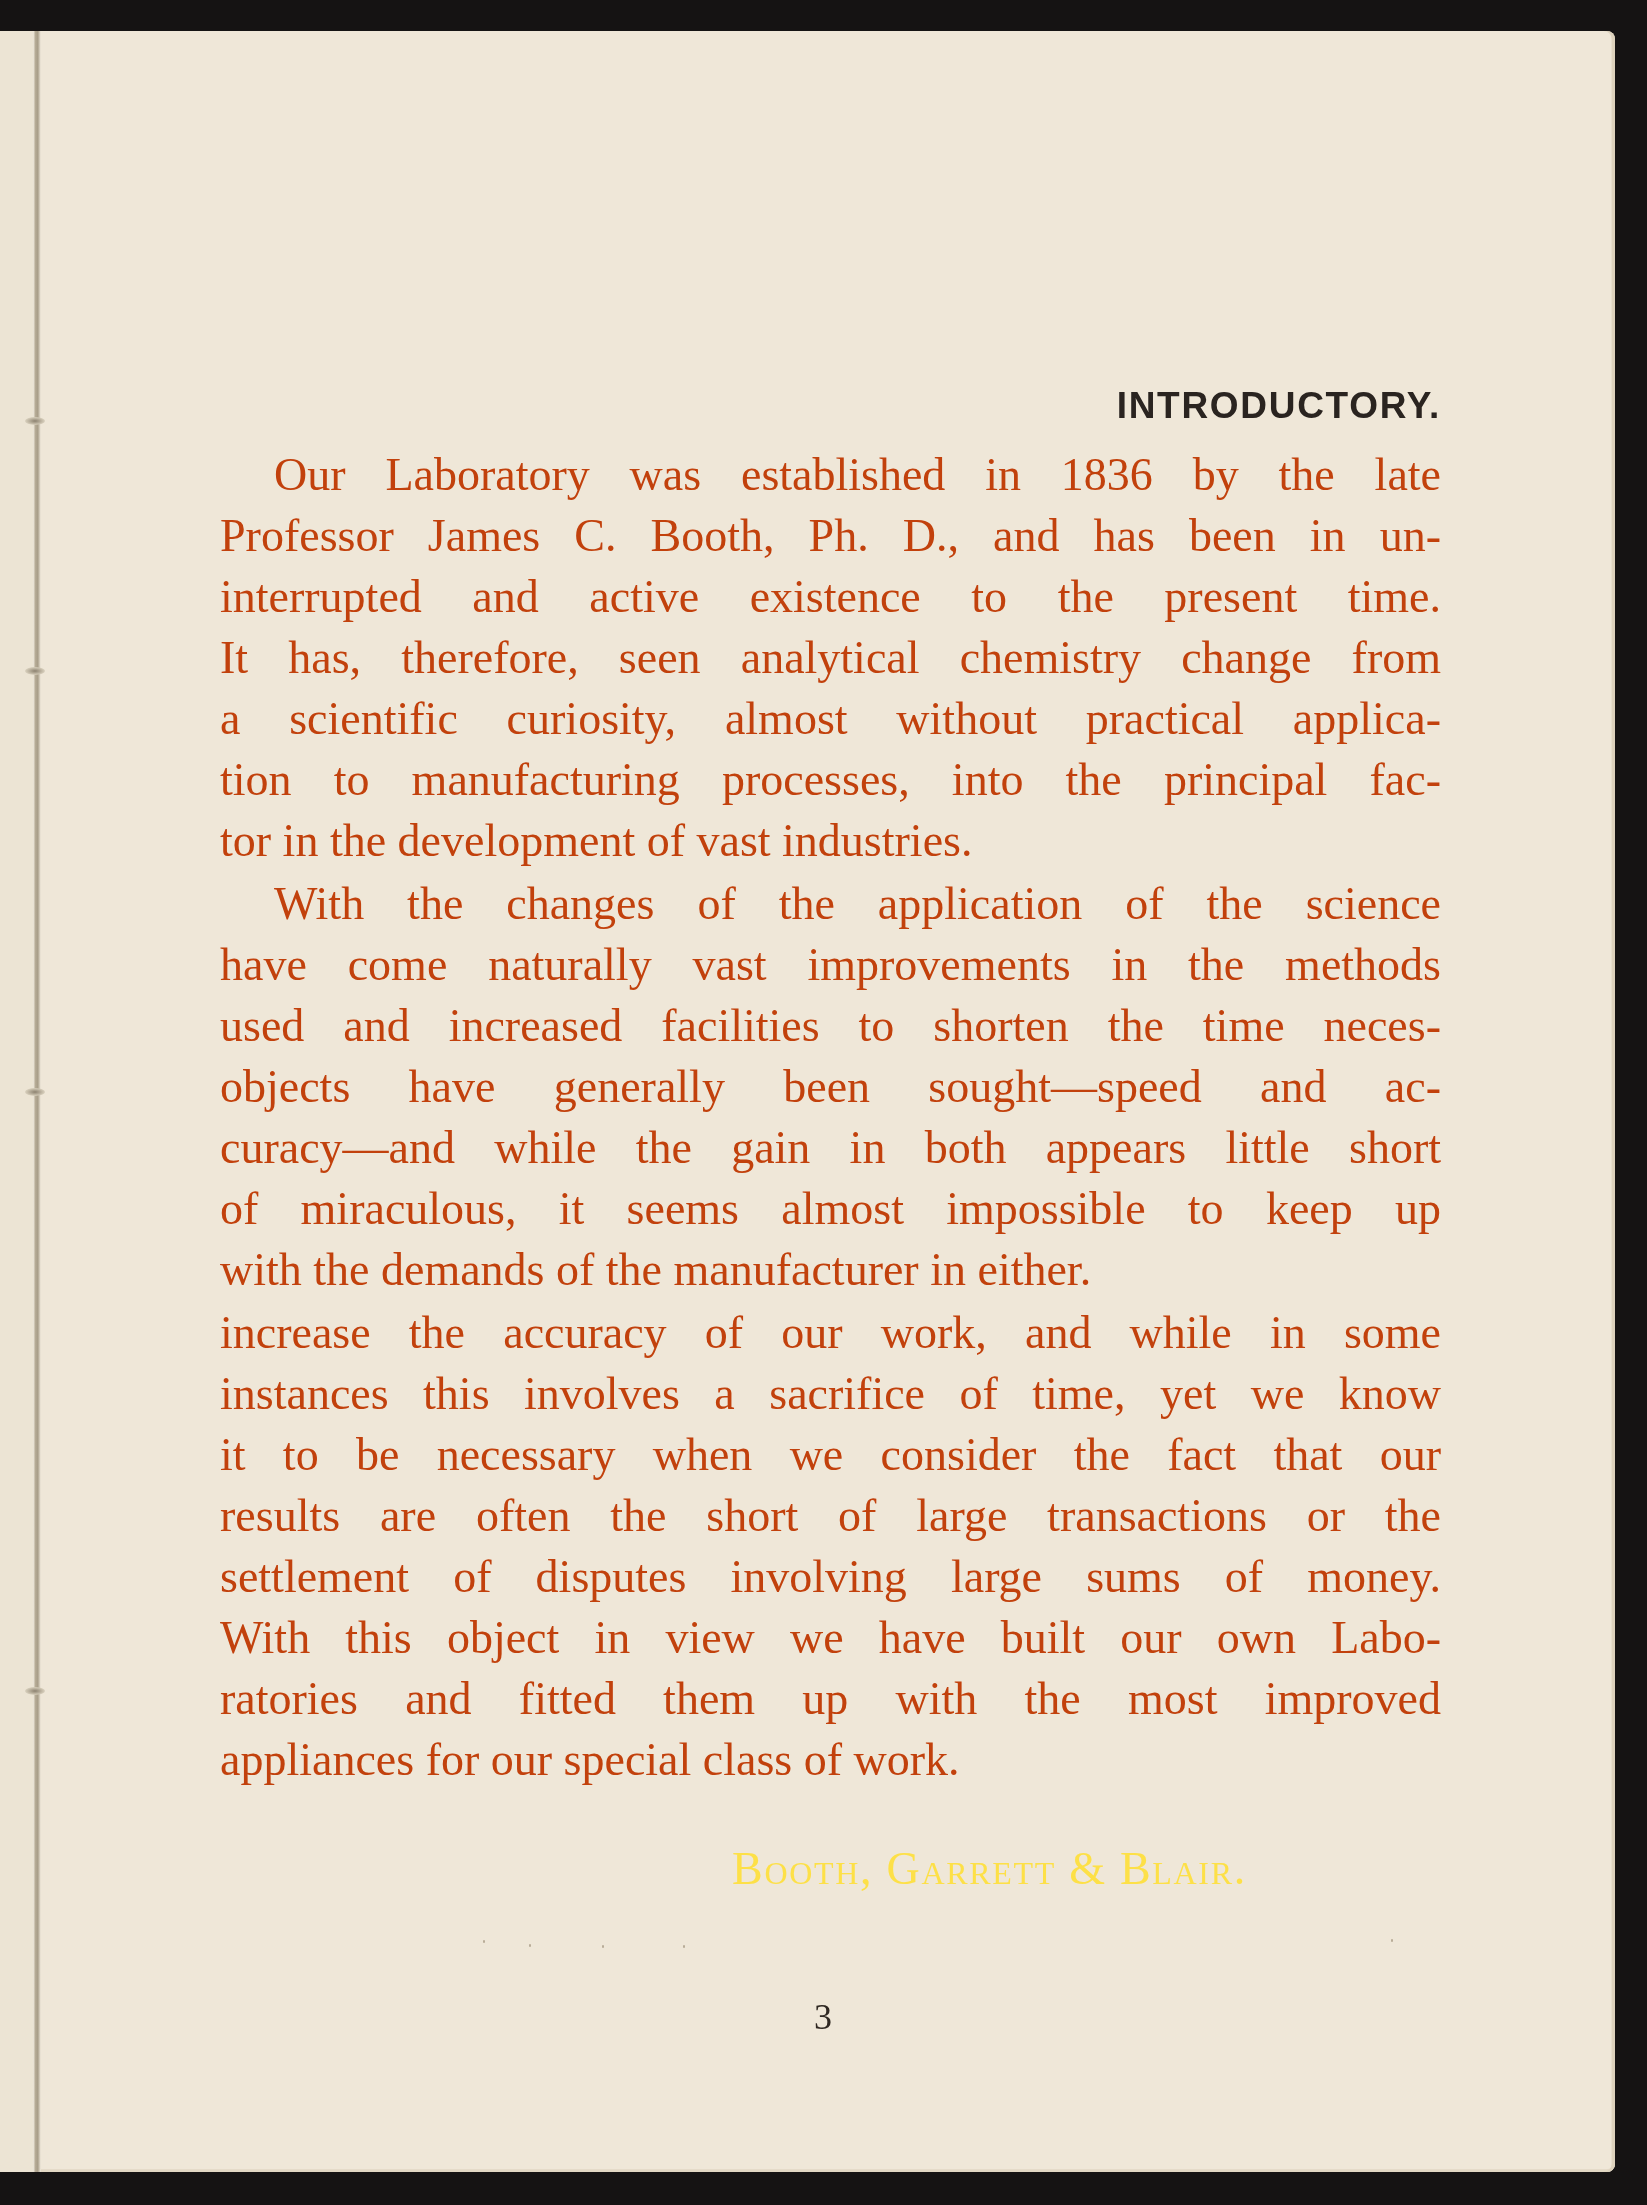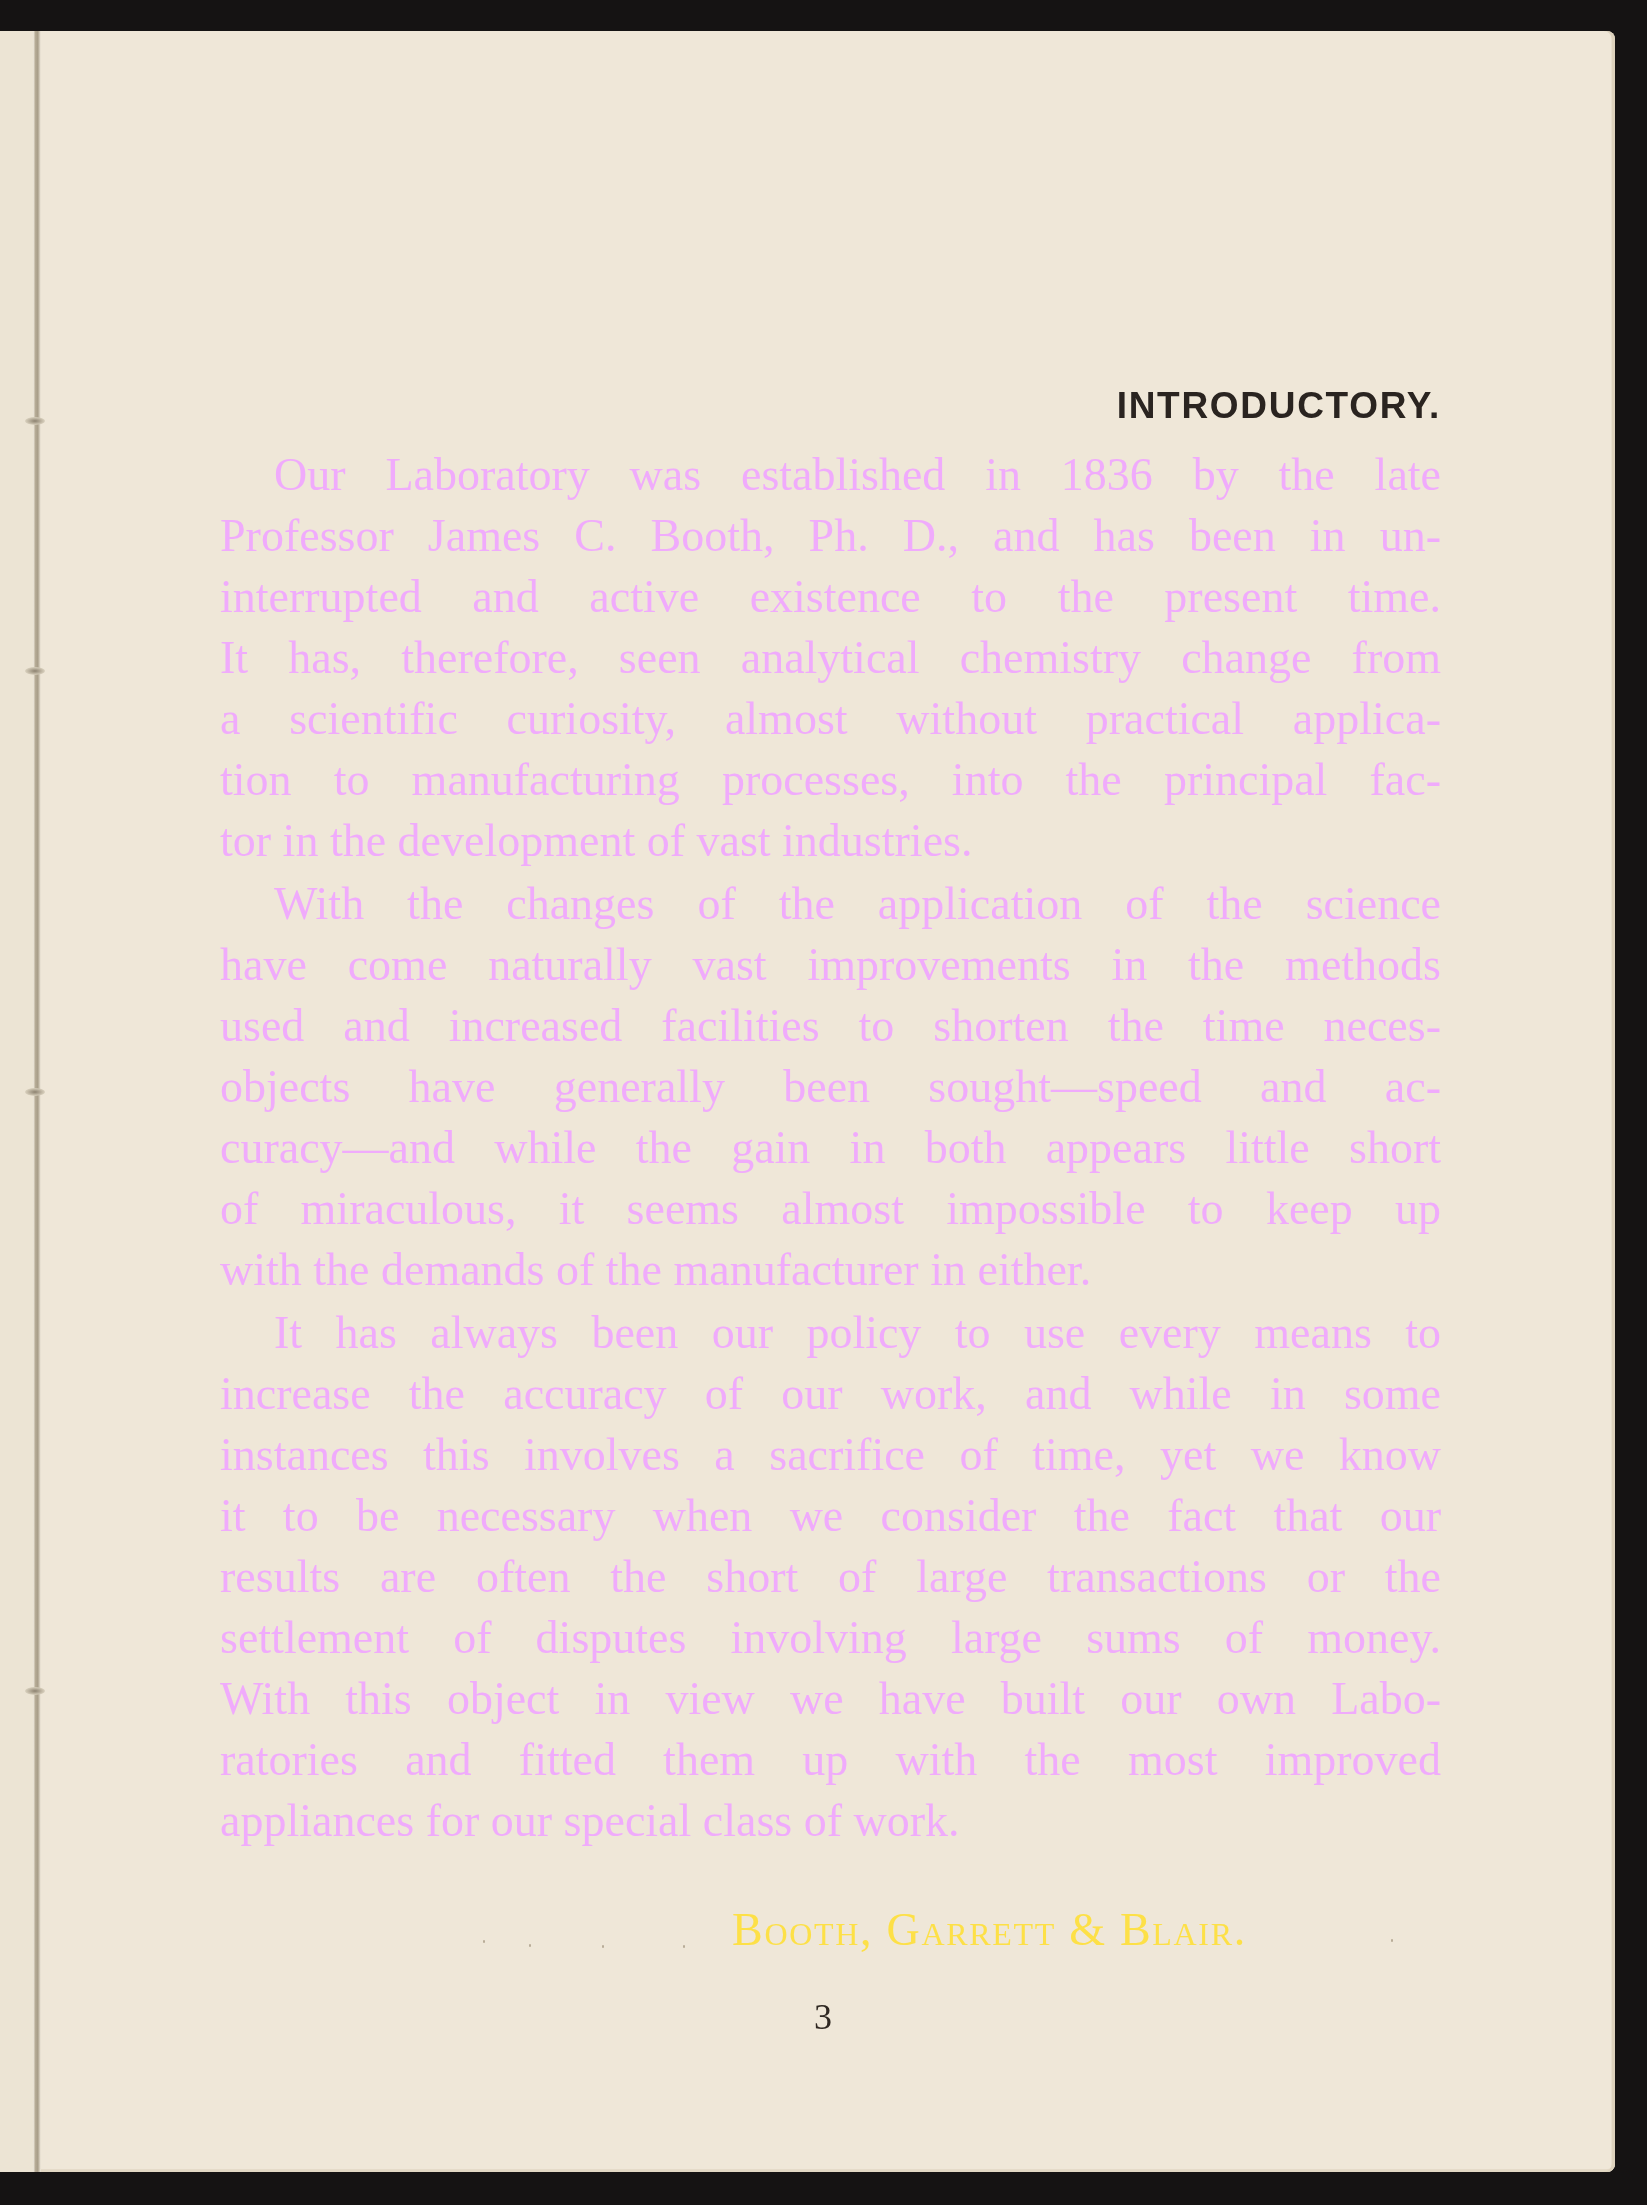--- a/index.html
+++ b/index.html
@@ -68,21 +68,21 @@
     font-size: 37px;
     letter-spacing: 1.7px;
     color: #2a2420;
     margin: 22.6px 0 17px 22.6px;
   }
   .para {
     font-size: 46px;
     line-height: 61px;
     text-align: justify;
     margin: 0;
-    color: #f0abfc;
+    color: #c2410c;
   }
   .para .line {
     display: block;
     text-align: justify;
     text-align-last: justify;
     white-space: nowrap;
   }
   .para .line.last {
     text-align-last: left;
   }
@@ -144,21 +144,20 @@
     <span class="line indent">With the changes of the application of the science</span>
     <span class="line">have come naturally vast improvements in the methods</span>
     <span class="line">used and increased facilities to shorten the time neces-</span>
     <span class="line">objects have generally been sought—speed and ac-</span>
     <span class="line">curacy—and while the gain in both appears little short</span>
     <span class="line">of miraculous, it seems almost impossible to keep up</span>
     <span class="line last">with the demands of the manufacturer in either.</span>
   </p>
 
   <p class="para">
-    <span class="line indent">It has always been our policy to use every means to</span>
     <span class="line">increase the accuracy of our work, and while in some</span>
     <span class="line">instances this involves a sacrifice of time, yet we know</span>
     <span class="line">it to be necessary when we consider the fact that our</span>
     <span class="line">results are often the short of large transactions or the</span>
     <span class="line">settlement of disputes involving large sums of money.</span>
     <span class="line">With this object in view we have built our own Labo-</span>
     <span class="line">ratories and fitted them up with the most improved</span>
     <span class="line last">appliances for our special class of work.</span>
   </p>
 

